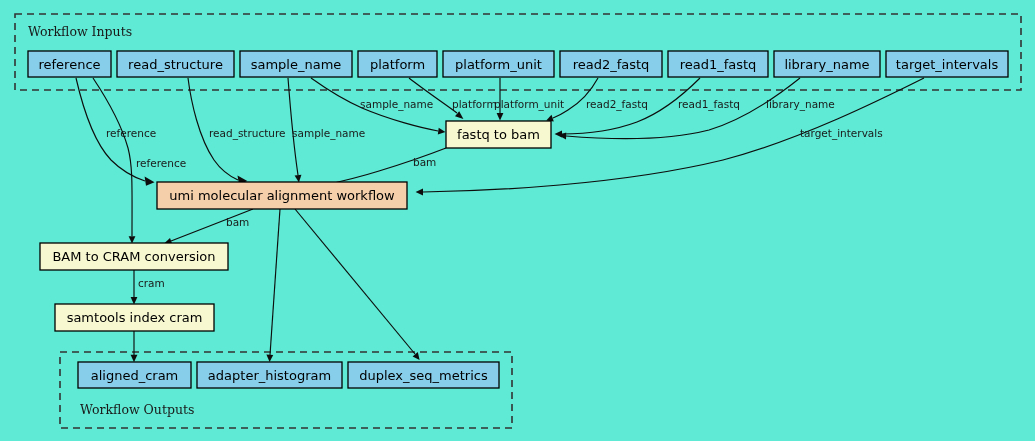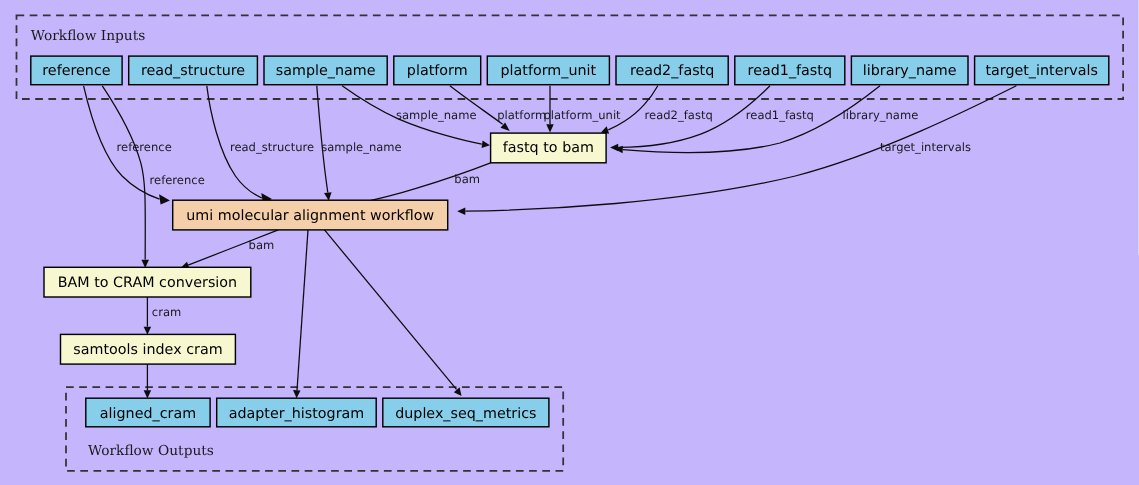--- a/index.html
+++ b/index.html
@@ -11,21 +11,21 @@
   body {
     width: 1035px;
     height: 441px;
     overflow: hidden;
     font-family: "DejaVu Sans", sans-serif;
   }
   #graph-root {
     position: relative;
     width: 1035px;
     height: 441px;
-    background: #c4b5fd;
+    background: #5eead4;
   }
   svg.diagram {
     position: absolute;
     top: 0;
     left: 0;
     width: 1035px;
     height: 441px;
   }
   .cluster-box {
     fill: none;

